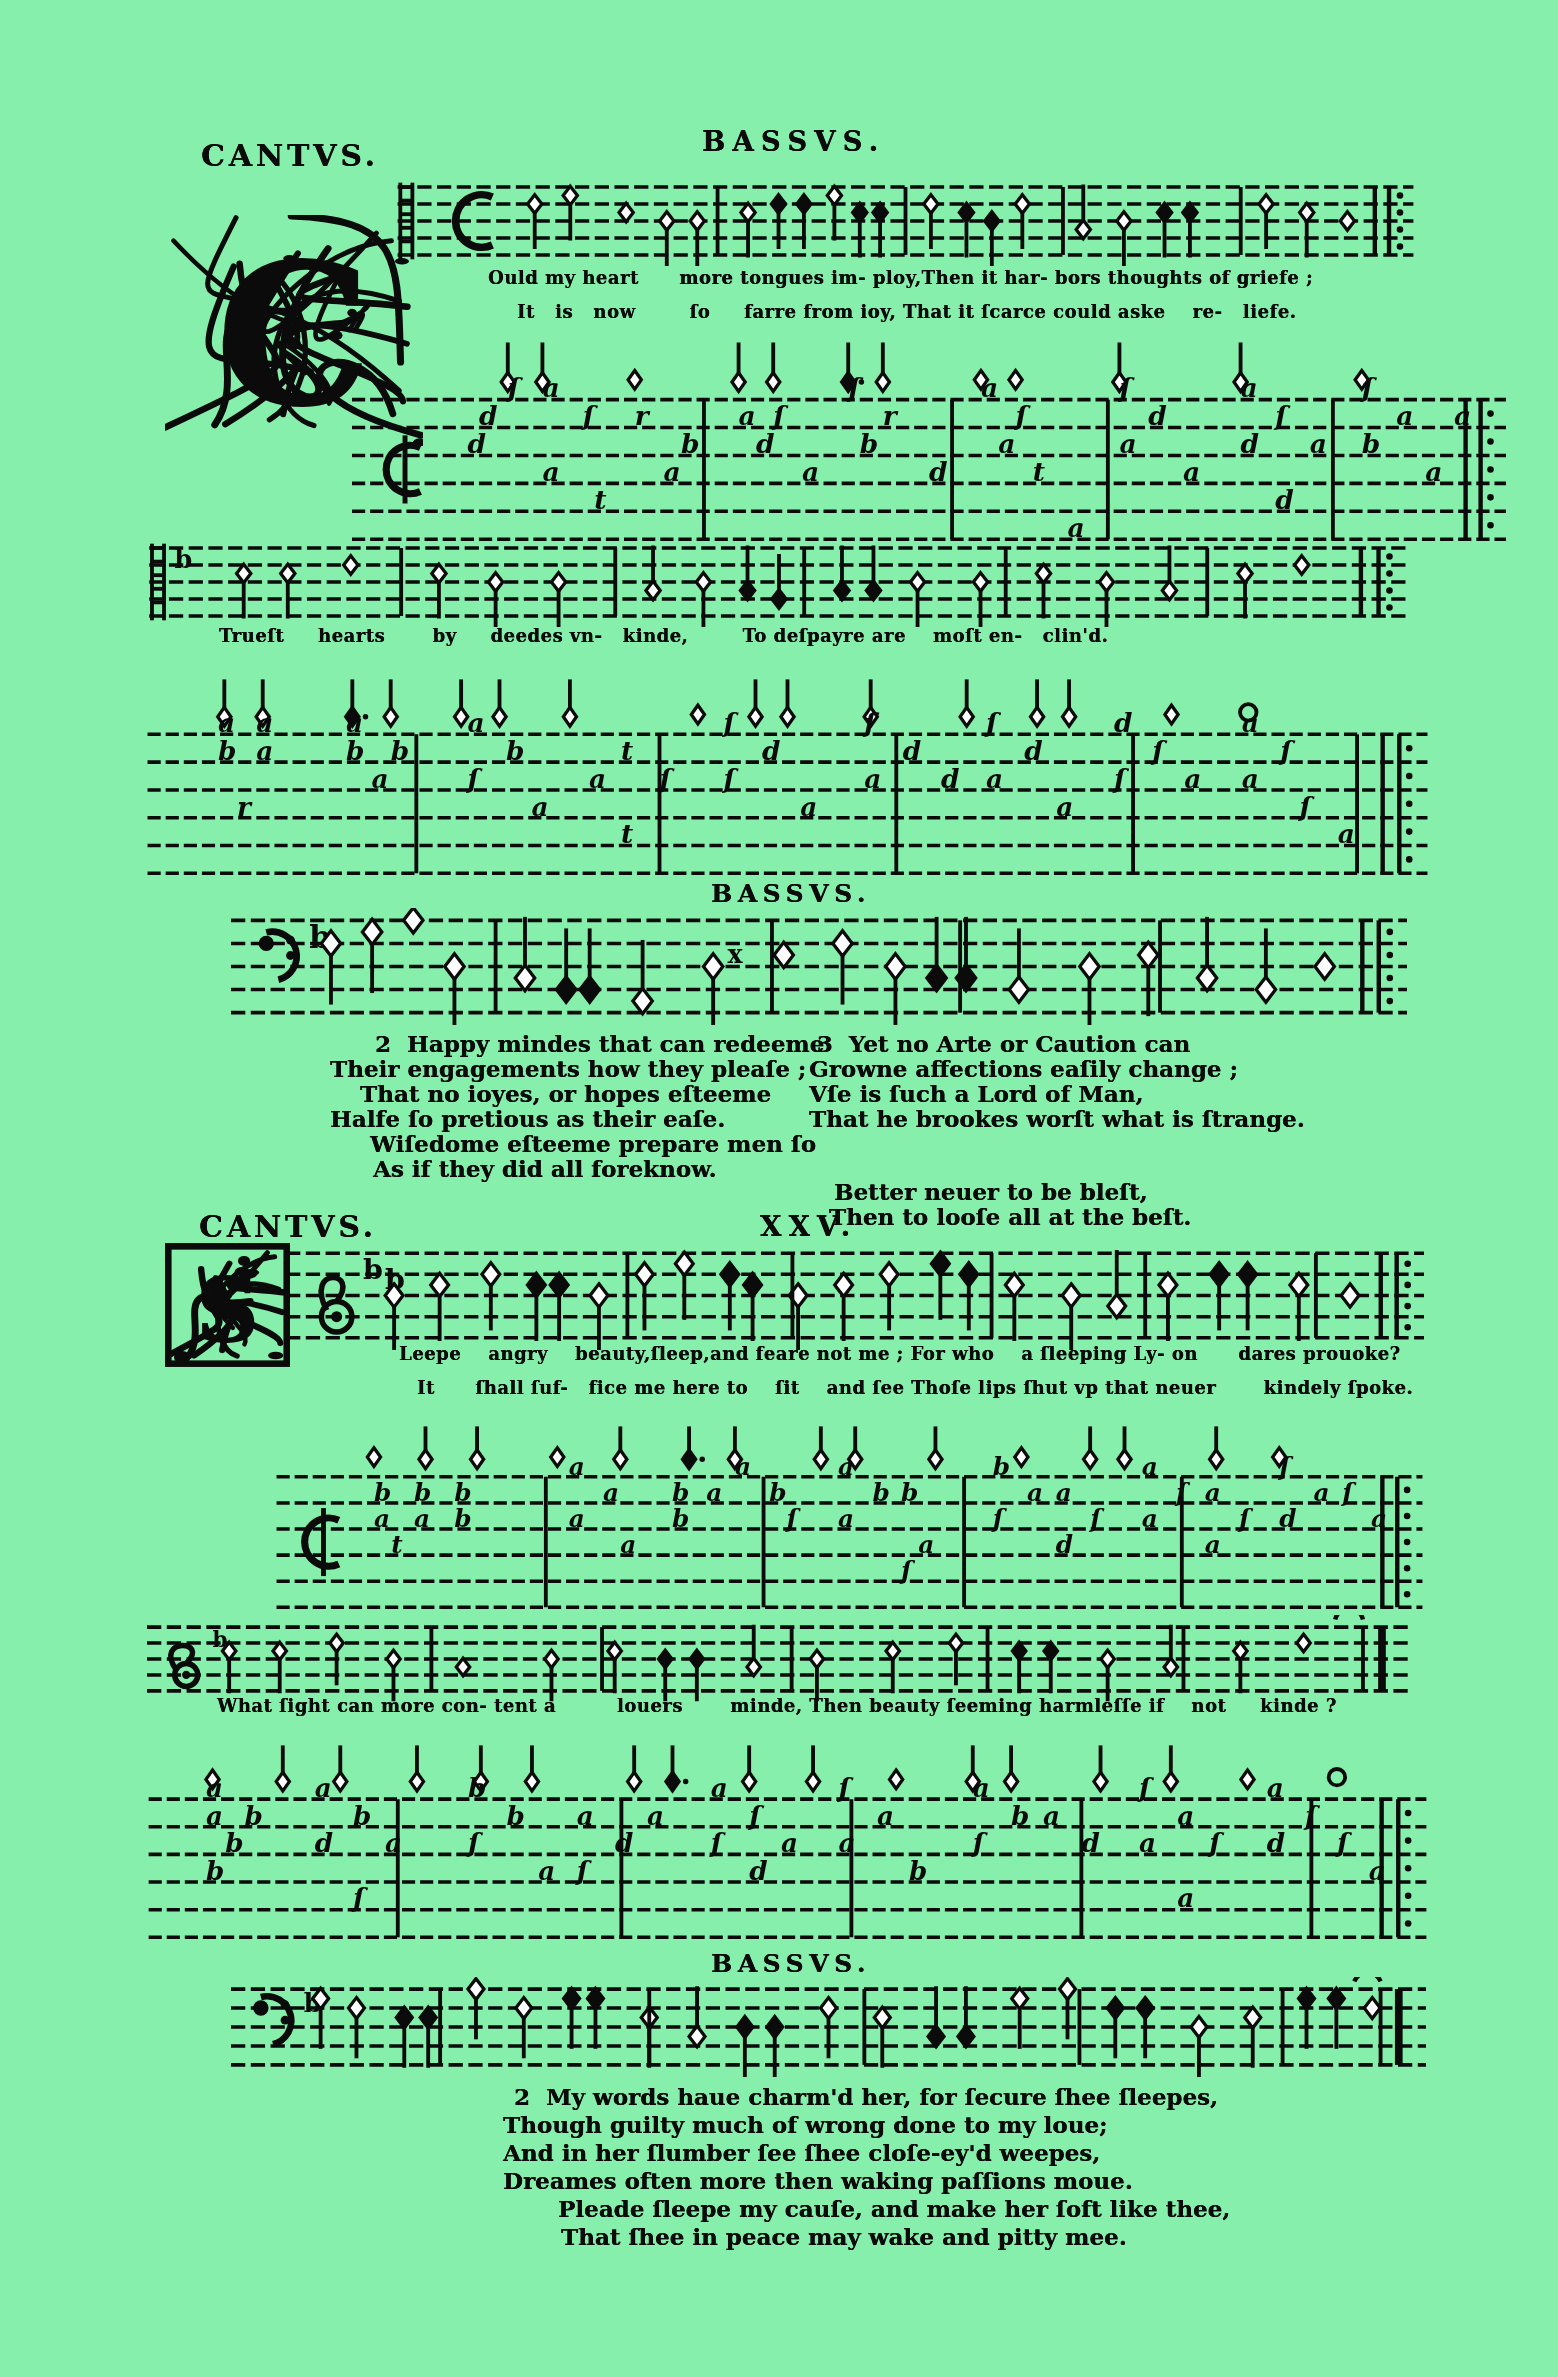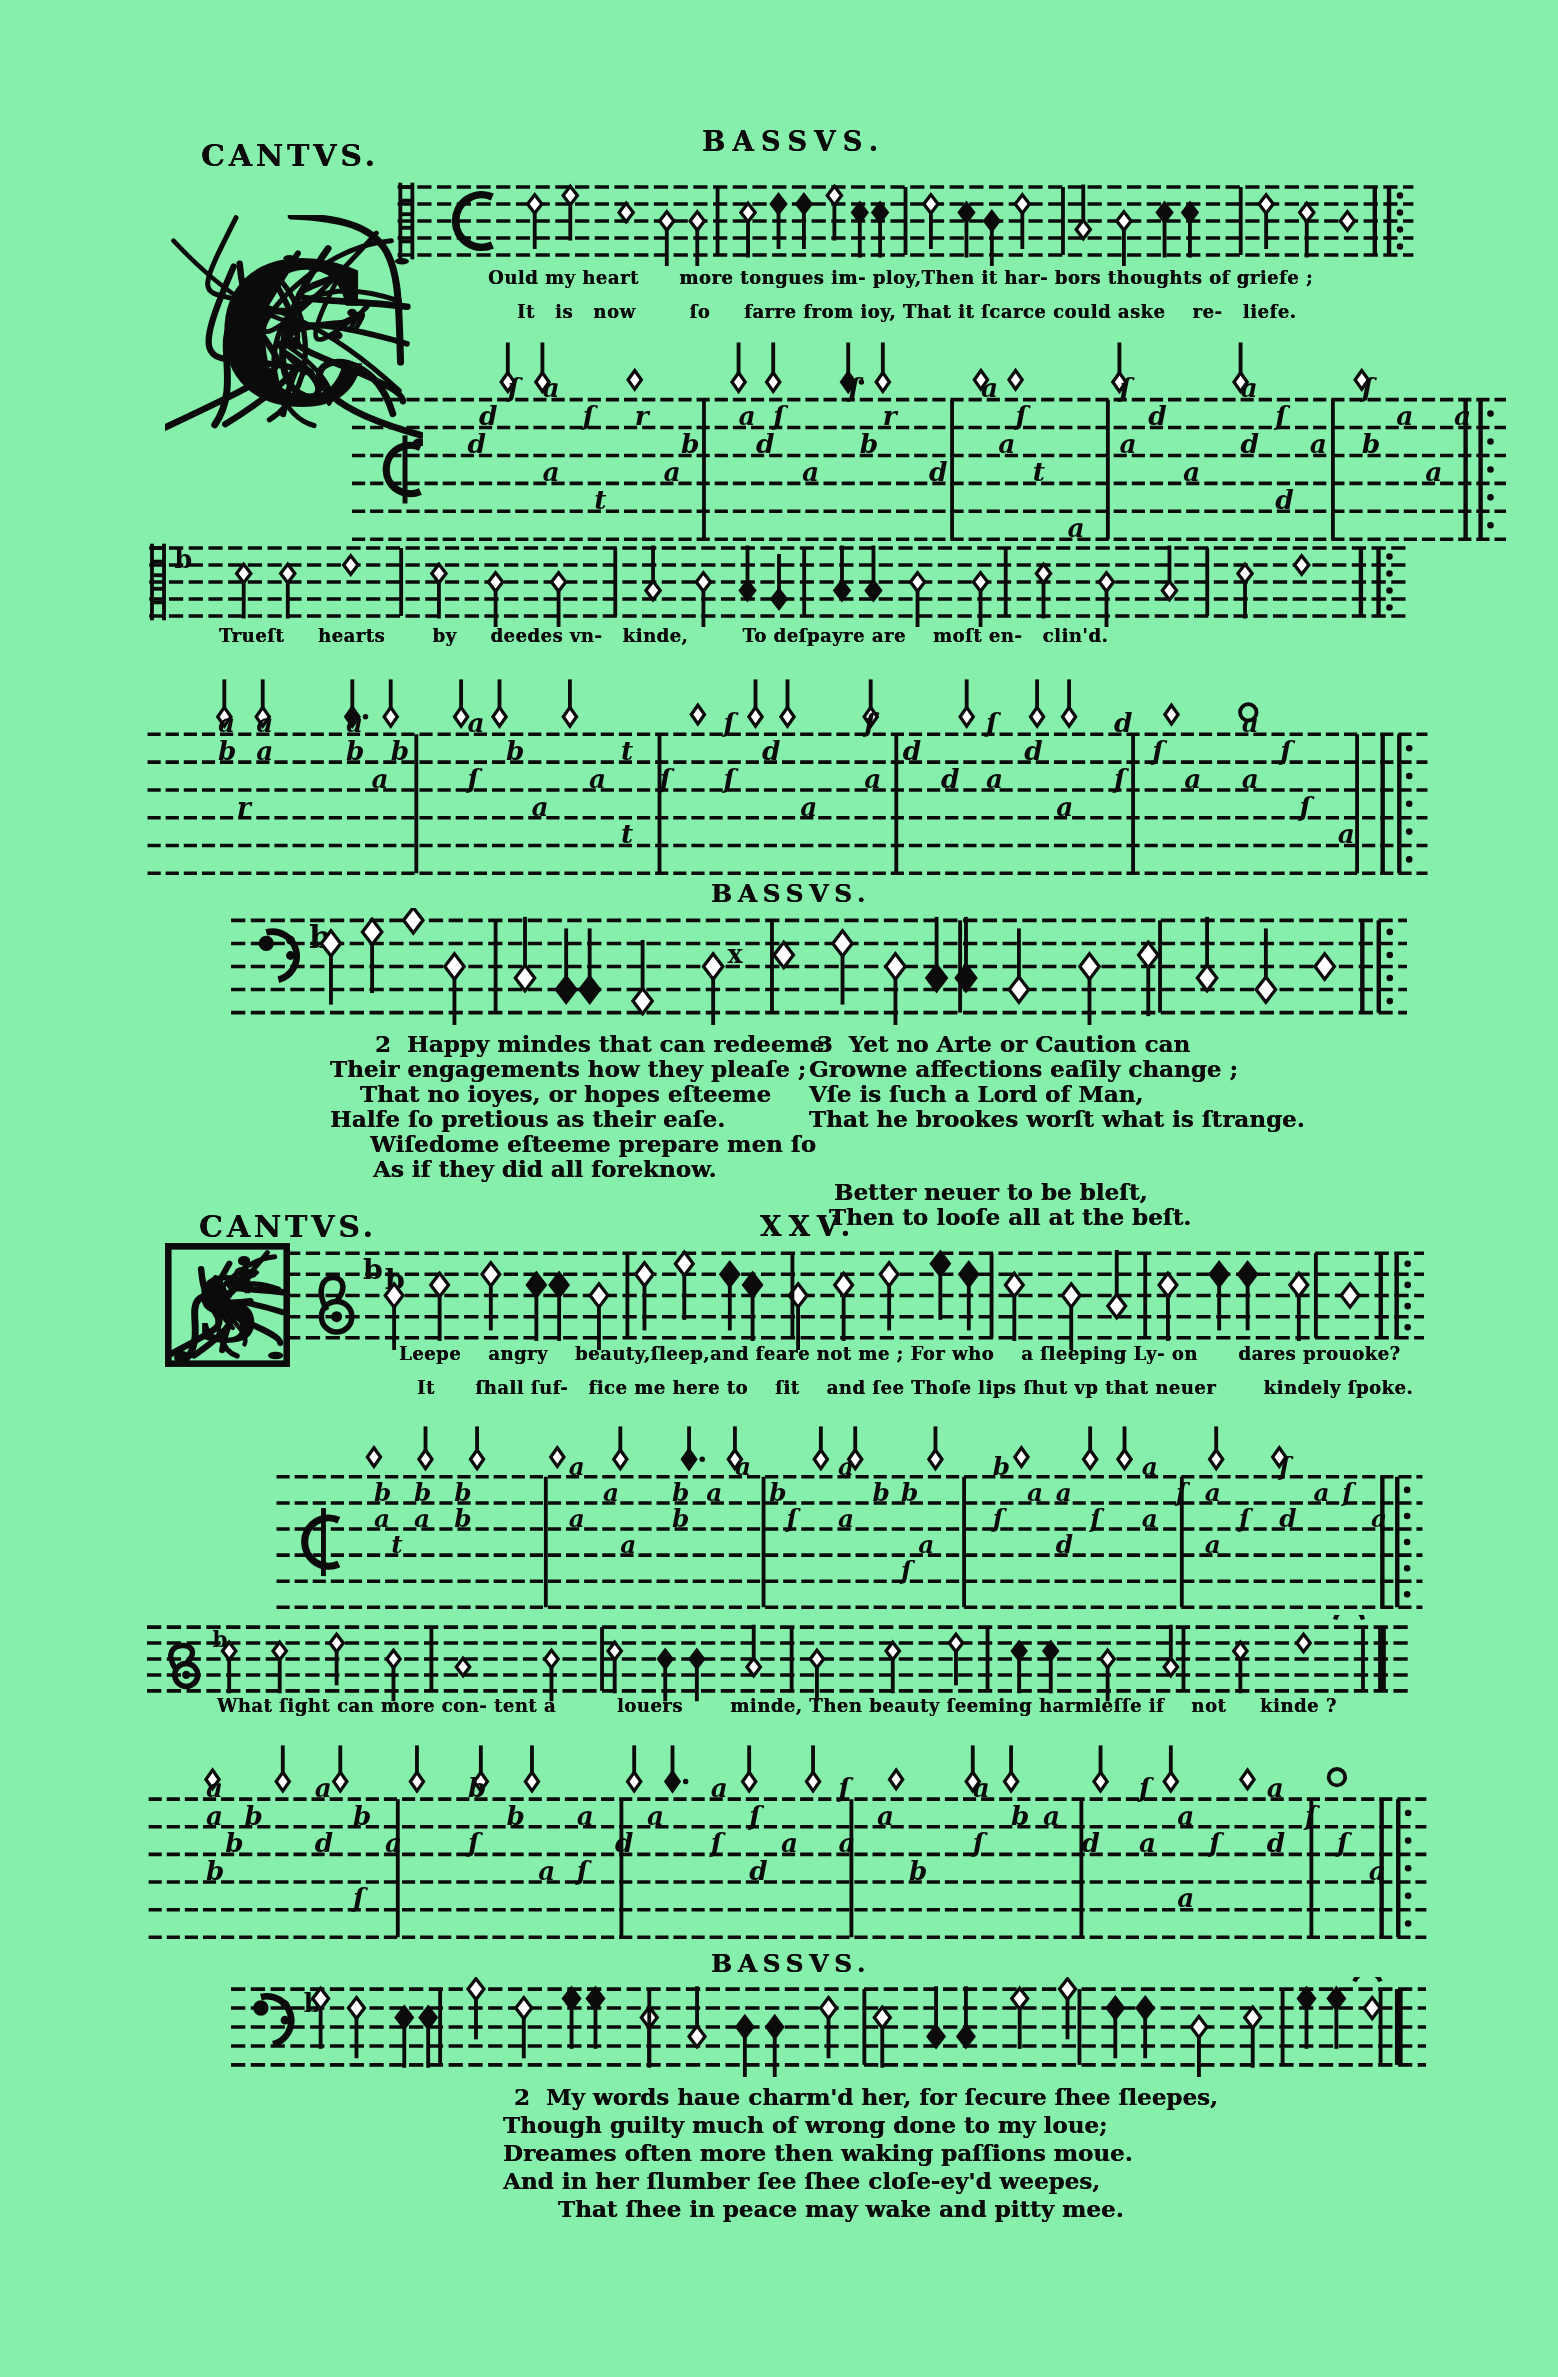--- a/index.html
+++ b/index.html
@@ -868,19 +868,20 @@
         <line x1="1914" y1="22" x2="1914" y2="160" stroke="#0b0b0b" stroke-width="7"></line>
         <line x1="2092.35" y1="22" x2="2092.35" y2="160" stroke="#0b0b0b" stroke-width="7"></line>
         <rect x="2118.45" y="22" width="14" height="138" fill="#0b0b0b"></rect>
         <path d="M 2044.4999999999998 8 A 26 26 0 0 1 2092.35 8" fill="none" stroke="#0b0b0b" stroke-width="8"></path>
       </svg>
     </div>
 
   <div class="abs verse verse25 ink" style="left:503px;top:2083px;">
     <div>2  My words haue charm'd her, for ſecure ſhee ſleepes,</div>
     <div>Though guilty much of wrong done to my loue;</div>
+    <div>And in her ſlumber ſee ſhee cloſe-ey'd weepes,</div>
     <div>Dreames often more then waking paſſions moue.</div>
-    <div>And in her ſlumber ſee ſhee cloſe-ey'd weepes,</div>
+    <div>Pleade ſleepe my cauſe, and make her ſoft like thee,</div>
     <div>That ſhee in peace may wake and pitty mee.</div>
   </div>
 
 </div>
 
 
 </body></html>

